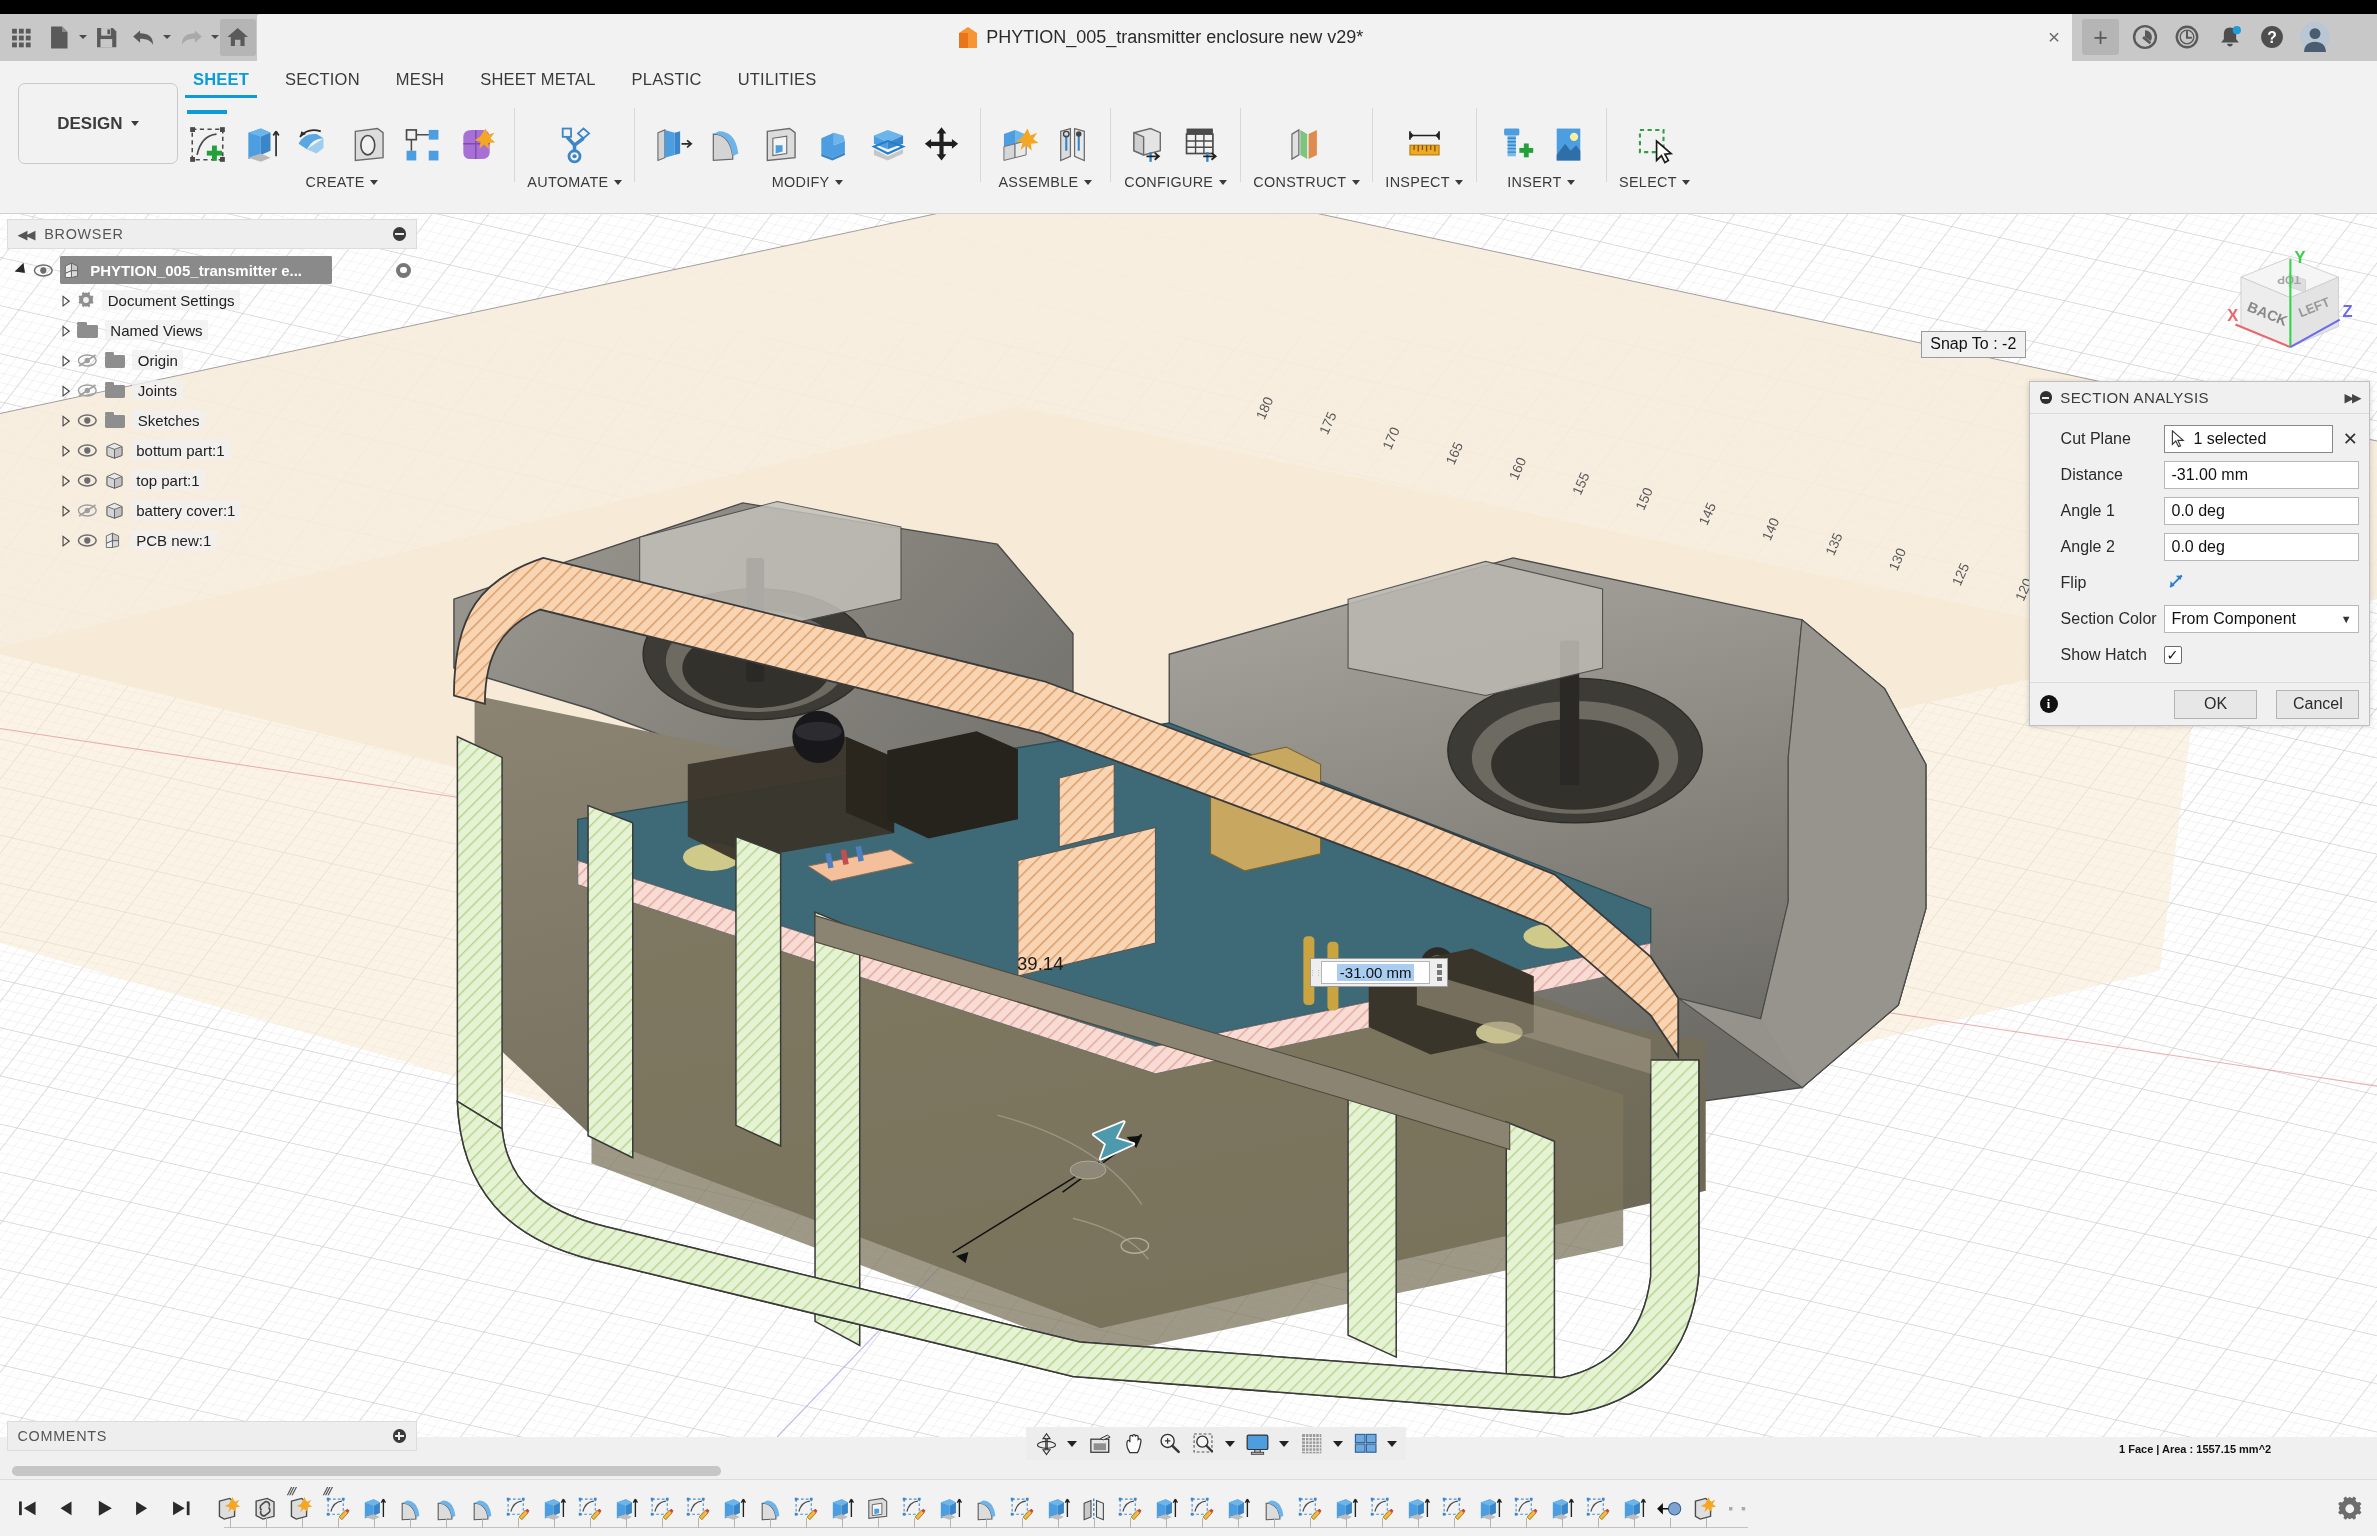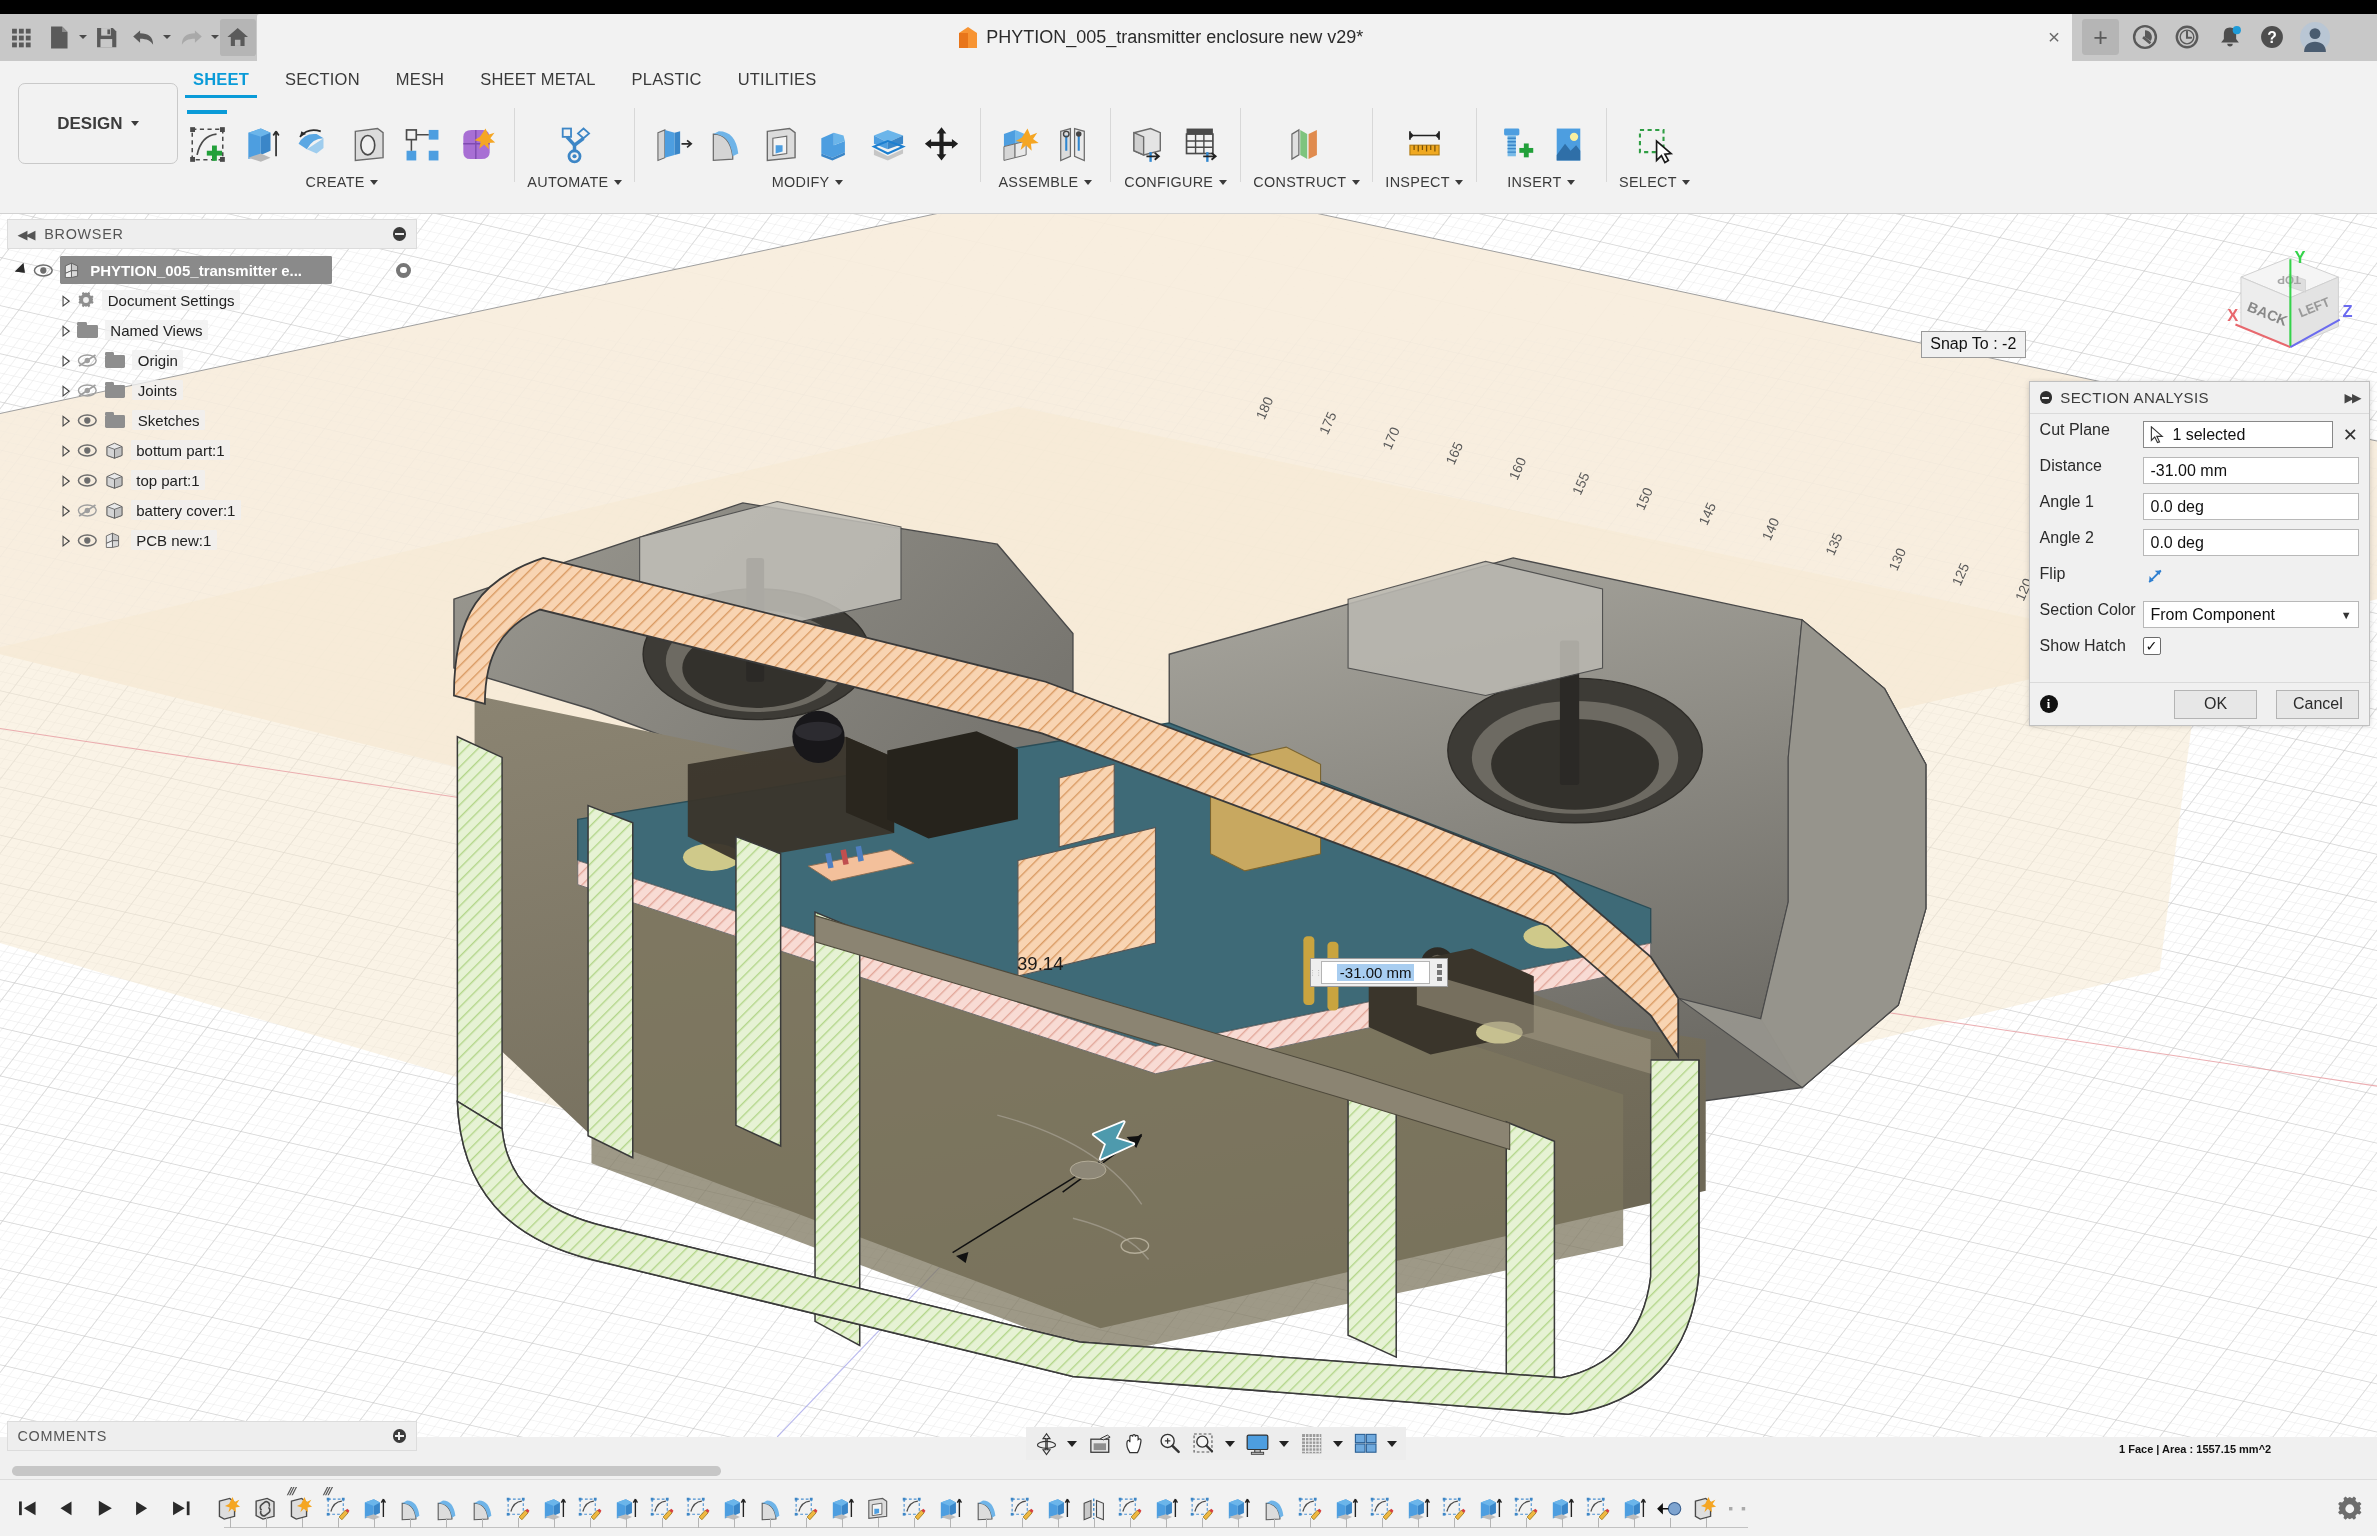--- a/index.html
+++ b/index.html
@@ -185,21 +185,21 @@
   }
   .dlg-head {
     height: 32px; display:flex; align-items:center; gap:8.3px; padding: 0 9.6px;
     border-bottom: 0.7px solid #dadada;
   }
   .dlg-title { font-size: 15px; color: #3c3c3c; letter-spacing: 0.4px; }
   .dlg-min { width:12.4px;height:12.4px;border-radius:50%;background:#2f2f2f;position:relative;}
   .dlg-min::after{content:'';position:absolute;top:5.5px;left:2.8px;width:6.9px;height:2.1px;background:#f0f0f0;}
   .dlg-expand { margin-left:auto; color:#444; font-size:12.4px; letter-spacing:-2.1px; }
   .dlg-body { padding: 6.9px 9.6px 9.6px 9.6px; }
-  .fr { display: flex; align-items: flex-start; height: 36px; }
+  .fr { display: flex; align-items: center; height: 36px; margin-left: 21px; }
   .fr-label { width: 103px; font-size: 16px; color: #2b2b2b; }
   .fr-ctrl { flex: 1; display: flex; align-items: center; gap: 8.3px; }
   .inp {
     flex: 1; height: 27.5px; background: #fff; border: 0.7px solid #b8b8b8;
     display: flex; align-items: center; padding: 0 6.9px; font-size: 16px; color: #111;
   }
   .inp.sel-box { border: 0.7px solid #888; gap: 6.9px; }
   .x-btn { font-size: 18px; color: #333; width: 18px; text-align:center; }
   .dd { justify-content: space-between; }
   .chk {

